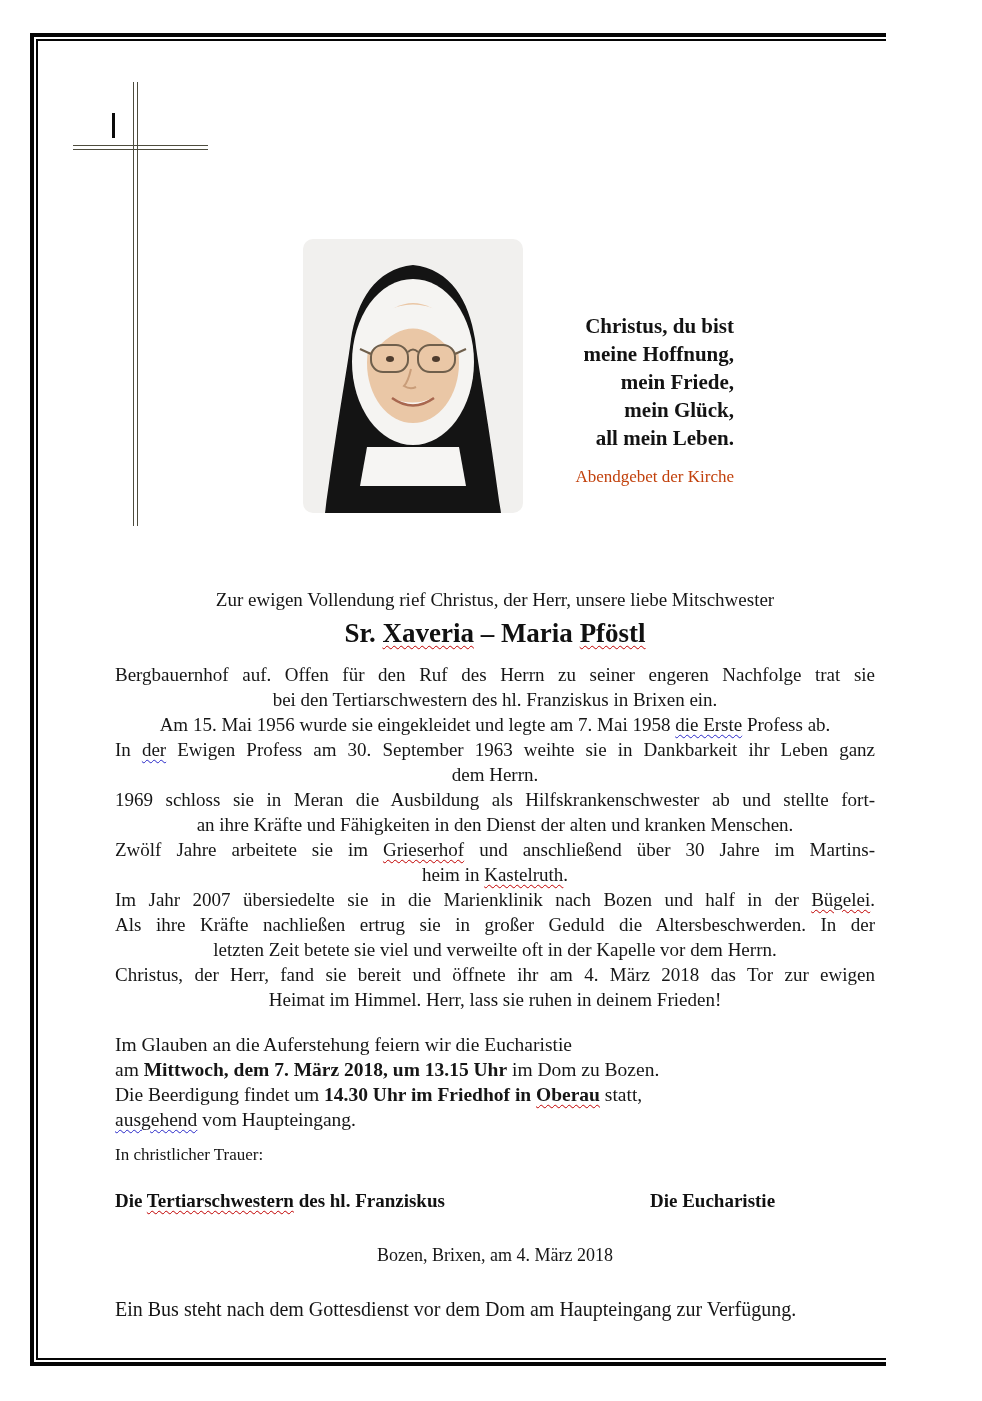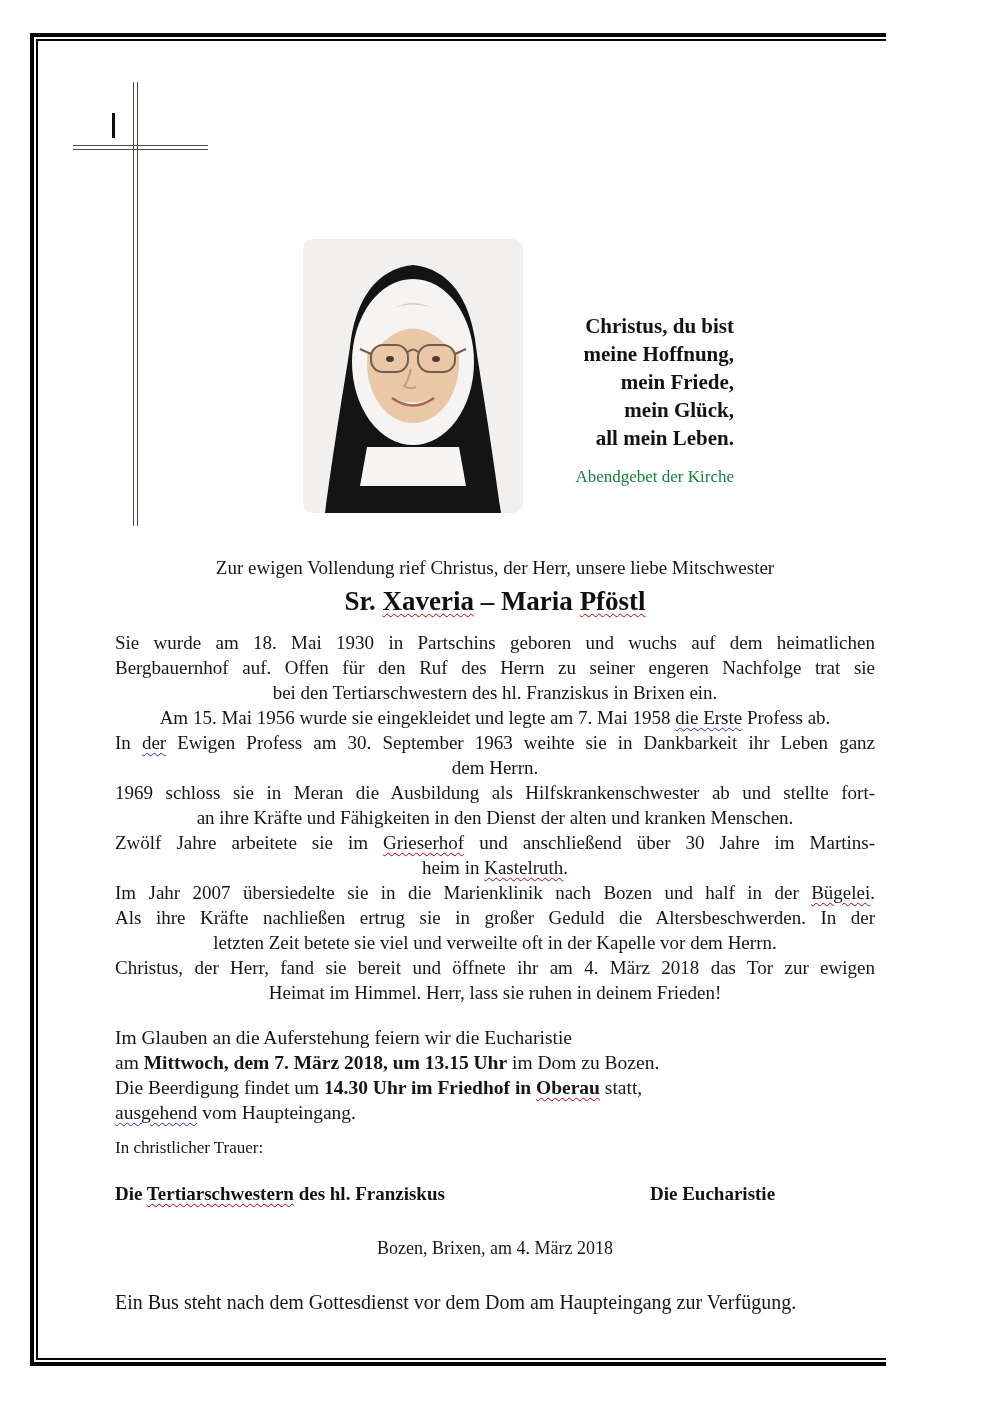--- a/index.html
+++ b/index.html
@@ -14,23 +14,23 @@
   .cross-v{position:absolute;left:133px;top:82px;width:5px;height:444px;box-sizing:border-box;
            border-left:1px solid #4d4c3e;border-right:1px solid #4d4c3e;}
   .cross-h{position:absolute;left:73px;top:145px;width:135px;height:5px;box-sizing:border-box;
            border-top:1px solid #4d4c3e;border-bottom:1px solid #4d4c3e;}
   .tick{position:absolute;left:112px;top:113px;width:3px;height:25px;background:#0a0a0a;}
   
   .photo{position:absolute;left:303px;top:239px;width:220px;height:274px;border-radius:10px;overflow:hidden;}
   
   .prayer{position:absolute;top:312px;right:152px;text-align:right;}
   .prayer .pl{font-weight:bold;font-size:21px;line-height:28px;color:#131313;}
-  .prayer .attr{margin-top:14px;font-size:17px;line-height:22px;color:#15803d;}
+  .prayer .attr{margin-top:14px;font-size:17px;line-height:22px;color:#c2410c;}
   
-  .main{position:absolute;left:115px;top:556px;width:760px;}
+  .main{position:absolute;left:115px;top:588px;width:760px;}
   .intro{text-align:center;font-size:19px;line-height:24px;}
   .name{text-align:center;font-size:27px;line-height:34px;font-weight:bold;margin-top:4px;color:#111111;}
   .body{margin-top:12px;}
   .bl{font-size:19px;line-height:25px;text-align:center;}
   .bl.j{text-align:justify;text-align-last:justify;}
   .announce{margin-top:20px;text-align:left;}
   .al{font-size:19.5px;line-height:25px;}
   .b{font-weight:bold;}
   .trauer{margin-top:12px;text-align:left;font-size:17px;line-height:22px;}
   .sigs{position:relative;margin-top:24px;height:26px;font-size:19px;font-weight:bold;color:#111111;}
@@ -99,21 +99,20 @@
     <div class="attr">Abendgebet der Kirche</div>
   </div>
 
   <div class="main">
 
     <div class="intro">Zur ewigen Vollendung rief Christus, der Herr, unsere liebe Mitschwester</div>
 
     <div class="name"><span>Sr. </span><span class="sp">Xaveria</span><span> – Maria </span><span class="sp">Pföstl</span></div>
 
     <div class="body">
-      <div class="bl j">Sie wurde am 18. Mai 1930 in Partschins geboren und wuchs auf dem heimatlichen</div>
       <div class="bl j">Bergbauernhof auf. Offen für den Ruf des Herrn zu seiner engeren Nachfolge trat sie</div>
       <div class="bl">bei den Tertiarschwestern des hl. Franziskus in Brixen ein.</div>
       <div class="bl"><span>Am 15. Mai 1956 wurde sie eingekleidet und legte am 7. Mai 1958 </span><span class="gr">die Erste</span><span> Profess ab.</span></div>
       <div class="bl j"><span>In </span><span class="gr">der</span><span> Ewigen Profess am 30. September 1963 weihte sie in Dankbarkeit ihr Leben ganz</span></div>
       <div class="bl">dem Herrn.</div>
       <div class="bl j">1969 schloss sie in Meran die Ausbildung als Hilfskrankenschwester ab und stellte fort-</div>
       <div class="bl">an ihre Kräfte und Fähigkeiten in den Dienst der alten und kranken Menschen.</div>
       <div class="bl j"><span>Zwölf Jahre arbeitete sie im </span><span class="sp">Grieserhof</span><span> und anschließend über 30 Jahre im Martins-</span></div>
       <div class="bl"><span>heim in </span><span class="sp">Kastelruth</span><span>.</span></div>
       <div class="bl j"><span>Im Jahr 2007 übersiedelte sie in die Marienklinik nach Bozen und half in der </span><span class="sp">Bügelei</span><span>.</span></div>

